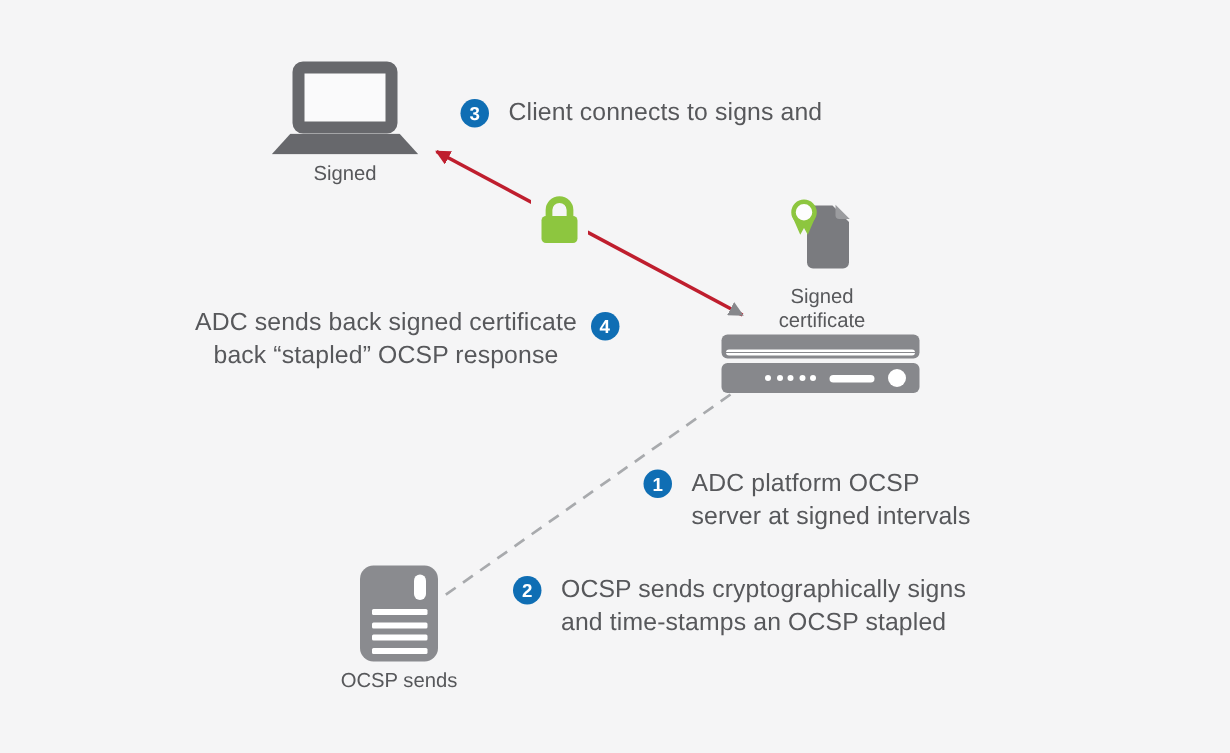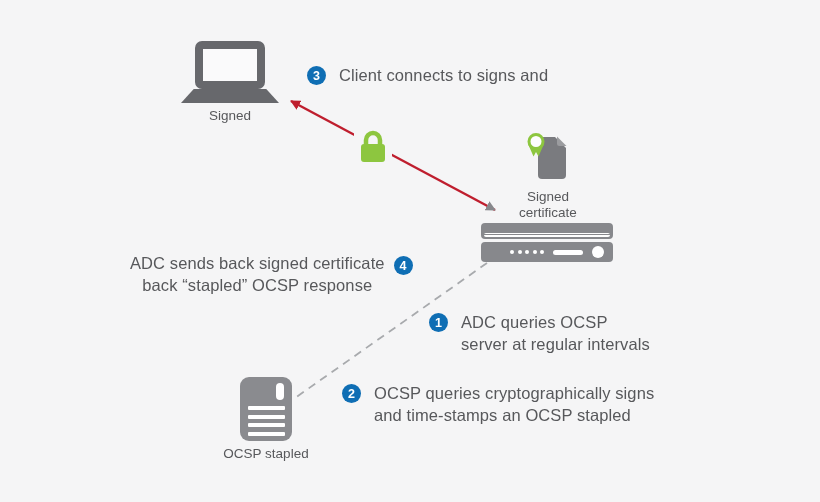--- a/index.html
+++ b/index.html
@@ -123,21 +123,21 @@
         <path d="M3.5,14 L8.5,25.5 L11,21 L13.5,25.5 L18.5,14 Z" fill="#8dc63f"></path>
         <circle cx="11" cy="10.5" r="7" fill="#fdfdfd" stroke="#8dc63f" stroke-width="3"></circle>
       </svg>
     </div>
     <div class="node-label" style="margin-top:2px;">
       <div>Signed</div>
       <div>certificate</div>
     </div>
   </div>
 
-  <div class="step step-right" style="left:130px; top:205px;margin-top:48px;">
+  <div class="step step-right" style="left:130px; top:205px;">
     <div class="step-text">
       <div>ADC sends back signed certificate</div>
       <div>back “stapled” OCSP response</div>
     </div>
     <span class="badge">4</span>
   </div>
 
   <div class="node" style="left:481px; top:223px; width:132px;">
     <div class="adc-icon">
       <div class="adc-top">
@@ -153,39 +153,39 @@
         </div>
         <div class="adc-pill"></div>
         <div class="adc-circle"></div>
       </div>
     </div>
   </div>
 
   <div class="step" style="left:429px; top:312px;">
     <span class="badge">1</span>
     <div class="step-text">
-      <div>ADC queries OCSP</div>
-      <div>server at regular intervals</div>
+      <div>ADC platform OCSP</div>
+      <div>server at signed intervals</div>
     </div>
   </div>
 
   <div class="step" style="left:342px; top:383px;">
     <span class="badge">2</span>
     <div class="step-text">
-      <div>OCSP queries cryptographically signs</div>
+      <div>OCSP sends cryptographically signs</div>
       <div>and time-stamps an OCSP stapled</div>
     </div>
   </div>
 
   <div class="node" style="left:216px; top:377px; width:100px;">
     <div class="server-icon">
       <div class="server-slot"></div>
       <div class="server-bars">
         <div class="server-bar"></div>
           <div class="server-bar"></div>
           <div class="server-bar"></div>
           <div class="server-bar"></div>
       </div>
     </div>
-    <div class="node-label">OCSP stapled</div>
+    <div class="node-label">OCSP sends</div>
   </div>
 
 </div>
 
 </body></html>

